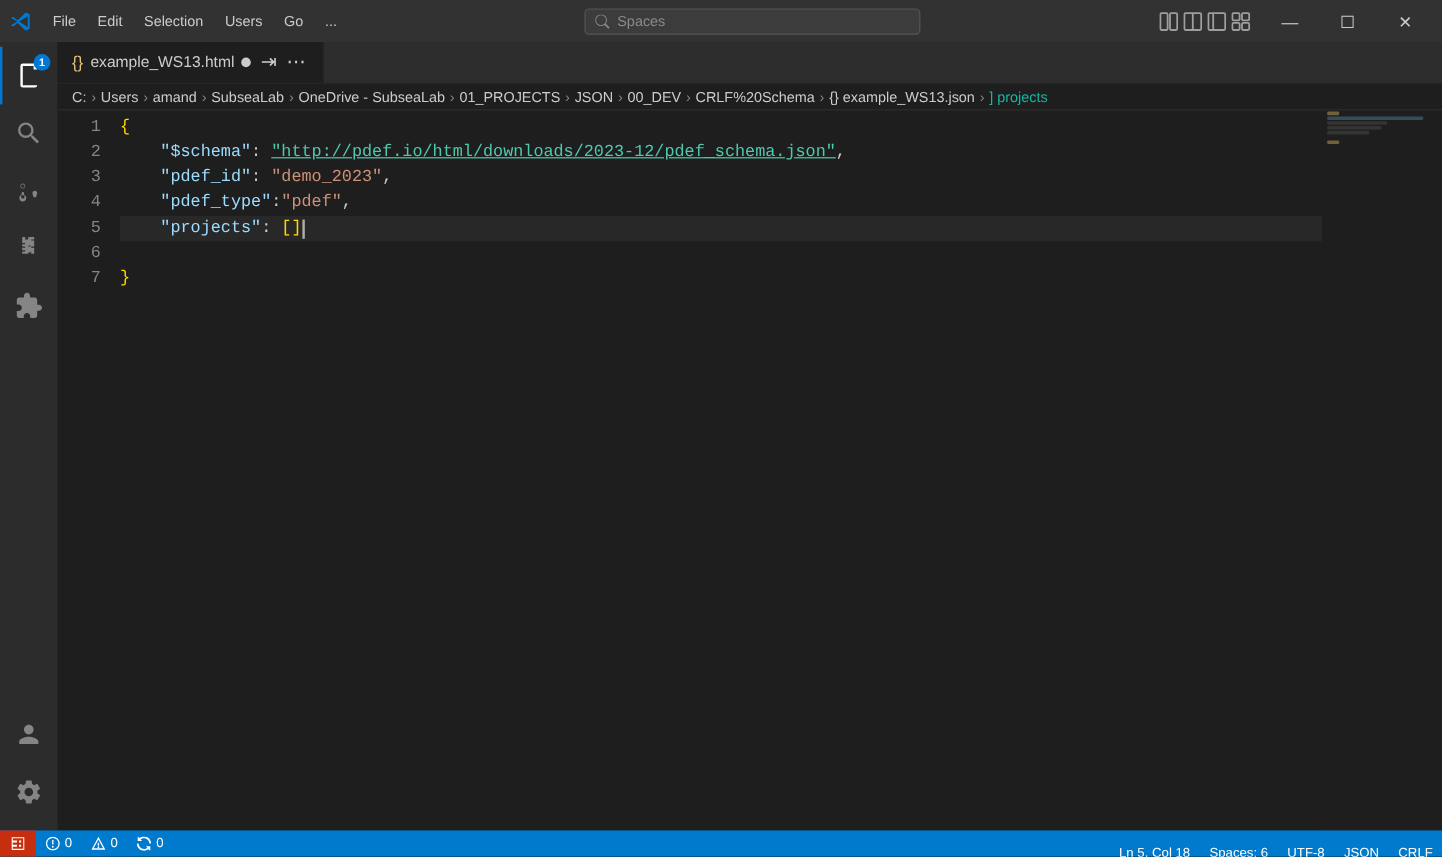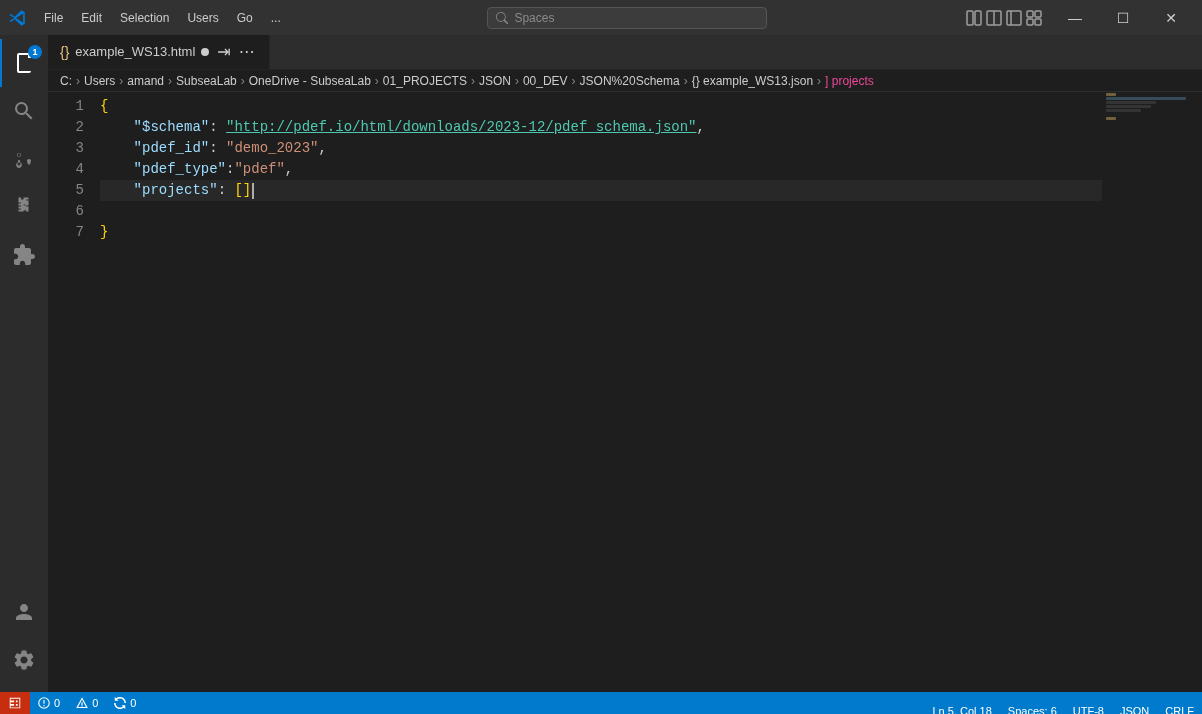--- a/index.html
+++ b/index.html
@@ -218,21 +218,21 @@
     }
     .breadcrumb-sep {
       margin: 0 4px;
       color: #858585;
     }
     .breadcrumb-item {
       color: #cccccc;
       cursor: pointer;
     }
     .breadcrumb-current {
-      color: #ec4899;
+      color: #14b8a6;
     }
 
     
     .code-editor {
       flex: 1;
       display: flex;
       overflow: hidden;
       font-family: 'Consolas', 'Courier New', monospace;
       font-size: 14px;
       line-height: 21px;
@@ -463,21 +463,21 @@
       <span class="breadcrumb-item">SubseaLab</span>
       <span class="breadcrumb-sep">›</span>
       <span class="breadcrumb-item">OneDrive - SubseaLab</span>
       <span class="breadcrumb-sep">›</span>
       <span class="breadcrumb-item">01_PROJECTS</span>
       <span class="breadcrumb-sep">›</span>
       <span class="breadcrumb-item">JSON</span>
       <span class="breadcrumb-sep">›</span>
       <span class="breadcrumb-item">00_DEV</span>
       <span class="breadcrumb-sep">›</span>
-      <span class="breadcrumb-item">JSON%20Schema</span>
+      <span class="breadcrumb-item">CRLF%20Schema</span>
       <span class="breadcrumb-sep">›</span>
       <span class="breadcrumb-item">{} example_WS13.json</span>
       <span class="breadcrumb-sep">›</span>
       <span class="breadcrumb-current">] projects</span>
     </div>
 
     <div style="display:flex;flex:1;overflow:hidden;">
       <div class="code-editor">
 
         <div class="line-numbers">

